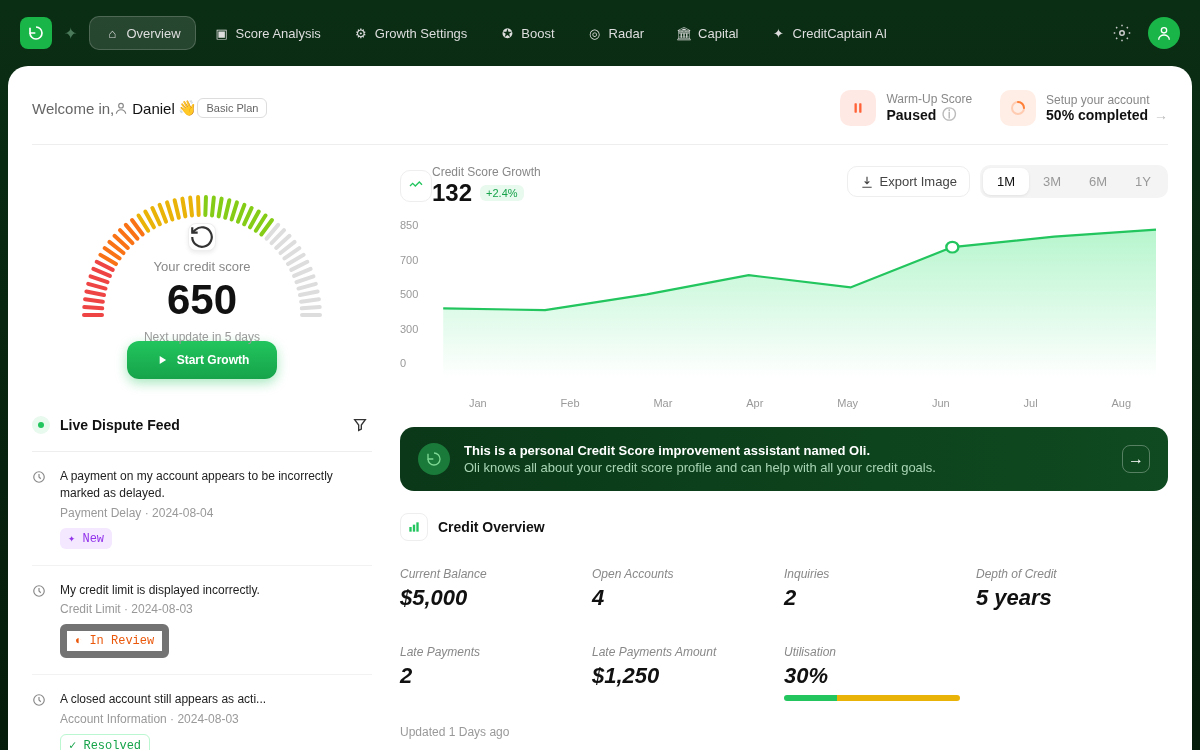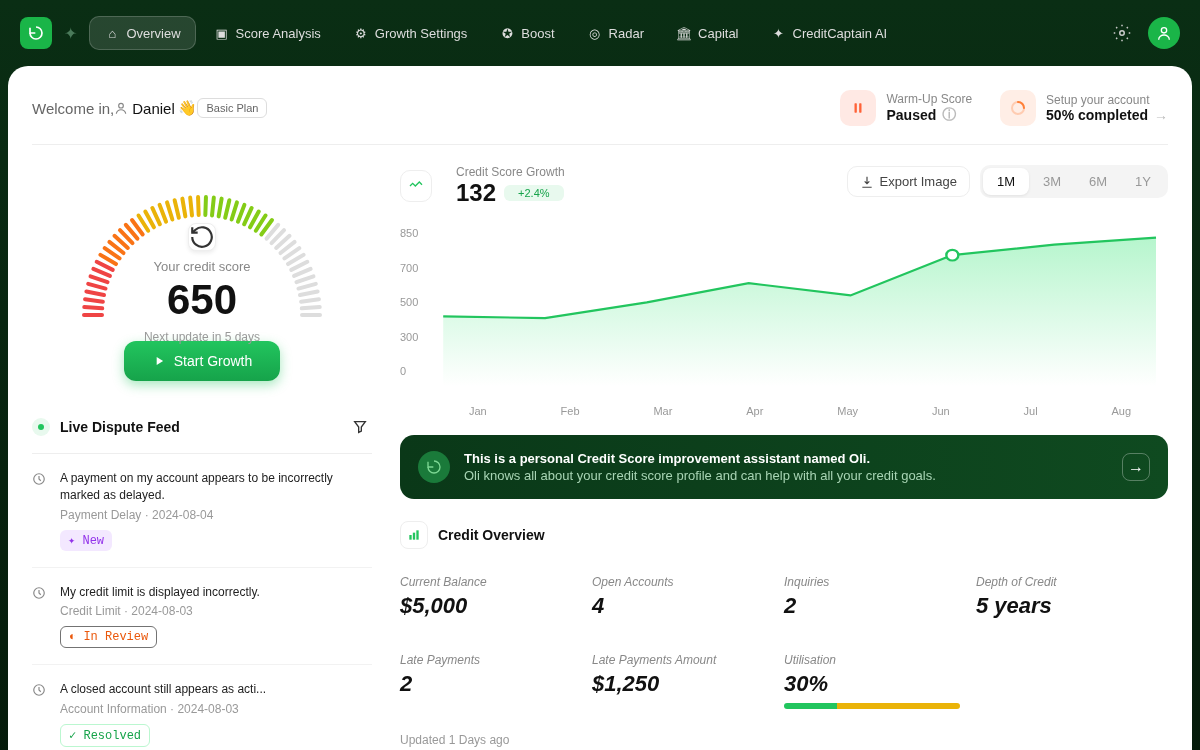--- a/index.html
+++ b/index.html
@@ -30,43 +30,43 @@
 .left-col { width: 340px; flex-shrink: 0; }
 .right-col { flex: 1; }
 .gauge-wrap { position: relative; display: flex; flex-direction: column; align-items: center; padding: 10px 0 20px; }
 .gauge { width: 260px; height: 150px; position: relative; }
 .gauge svg { width: 100%; height: 100%; }
 .gauge-center { position: absolute; top: 48px; left: 0; right: 0; text-align: center; }
 .gauge-icon { width: 28px; height: 28px; background: #fff; border: 1px solid #eee; border-radius: 8px; margin: 0 auto 8px; display: flex; align-items: center; justify-content: center; box-shadow: 0 2px 4px rgba(0,0,0,0.08); }
 .gauge-label { font-size: 13px; color: #888; }
 .gauge-score { font-size: 42px; font-weight: 700; color: #111; margin-top: 2px; }
 .gauge-update { font-size: 12px; color: #999; margin-top: 6px; }
-.start-btn { margin-top: 16px; background: linear-gradient(180deg,#22c55e,#16a34a); color: #fff; border: none; padding: 12px 28px; border-radius: 12px; font-size: 14px; font-weight: 400; cursor: pointer; display: flex; align-items: center; gap: 8px; box-shadow: 0 4px 12px rgba(34,197,94,0.4); }
+.start-btn { margin-top: 16px; background: linear-gradient(180deg,#22c55e,#16a34a); color: #fff; border: none; padding: 12px 28px; border-radius: 12px; font-size: 12px; font-weight: 700; cursor: pointer; display: flex; align-items: center; gap: 8px; box-shadow: 0 4px 12px rgba(34,197,94,0.4); }
 .feed-header { display: flex; align-items: center; justify-content: space-between; padding: 14px 0; border-bottom: 1px solid #eee; }
 .feed-header-left { display: flex; align-items: center; gap: 10px; }
 .feed-dot { width: 18px; height: 18px; background:#e8f9ee; border-radius:50%; display:flex; align-items:center; justify-content:center; }
 .feed-dot::after{ content:''; width:6px; height:6px; background:#22c55e; border-radius:50%;}
 .feed-title { font-size: 14px; font-weight: 600; color: #111; }
 .filter-btn { width: 24px; height: 24px; display:flex; align-items:center;justify-content:center; cursor:pointer; }
 .feed-item { padding: 16px 0; border-bottom: 1px solid #f2f2f2; }
 .feed-item-top { display: flex; gap: 10px; }
 .feed-item-icon { width: 18px; flex-shrink:0; color:#888; padding-top:2px; }
 .feed-item-body { flex: 1; }
 .feed-item-title { font-size: 12px; color: #222; line-height: 1.4; }
 .feed-item-meta { font-size: 12px; color: #999; margin-top: 4px; }
 .feed-item-badge { display: inline-flex; align-items:center; gap:4px; font-size: 12px; padding: 3px 8px; border-radius: 6px; margin-top: 8px; font-family: Liberation Mono, monospace; }
 .badge-new { background: #f3e8ff; color: #9333ea; }
-.badge-review { border: 1px solid #737373; color: #ea580c; }
+.badge-review { border: 7px solid #737373; color: #ea580c; }
 .badge-resolved { border: 1px solid #bbf7d0; color: #16a34a; }
-.growth-header { display: flex; align-items: center; gap: 24px; margin-bottom: 8px; }
+.growth-header { display: flex; align-items: center; gap: 0; }
 .growth-icon { width: 32px; height: 32px; background: #fff; border: 1px solid #eee; border-radius: 10px; display:flex;align-items:center;justify-content:center; color:#22c55e;}
 .growth-label { font-size: 12px; color: #888; }
 .growth-value-row { display: flex; align-items: center; gap: 8px; }
 .growth-value { font-size: 24px; font-weight: 700; color: #111; }
-.growth-delta { font-size: 11px; color: #16a34a; background:#e8f9ee; padding:2px 14px; border-radius:6px; }
+.growth-delta { font-size: 11px; color: #16a34a; background:#e8f9ee; padding:2px 6px; border-radius:6px; }
 .chart-controls { display: flex; gap: 10px; align-items: center; }
 .export-btn { display: flex; align-items: center; gap: 6px; font-size: 13px; color: #444; padding: 7px 12px; border-radius: 10px; cursor: pointer; border:1px solid #eee; background:#fff;}
 .time-tabs { display: flex; background: #f4f4f4; border-radius: 10px; padding: 3px; }
 .time-tab { padding: 6px 14px; font-size: 13px; color: #999; cursor: pointer; border-radius: 8px; }
 .time-tab.active { background: #fff; color: #111; box-shadow: 0 1px 3px rgba(0,0,0,0.08); }
 .chart-row { display: flex; justify-content: space-between; align-items: flex-start; }
 .chart-area { margin-top: 12px; position: relative; }
 .chart-svg { width: 100%; height: 170px; }
 .chart-labels { display: flex; justify-content: space-around; font-size: 11px; color: #999; margin-top: 4px; padding-left: 32px; }
 .y-axis { position: absolute; left: 0; top: 0; height: 150px; display: flex; flex-direction: column; justify-content: space-between; font-size: 11px; color: #999; }

